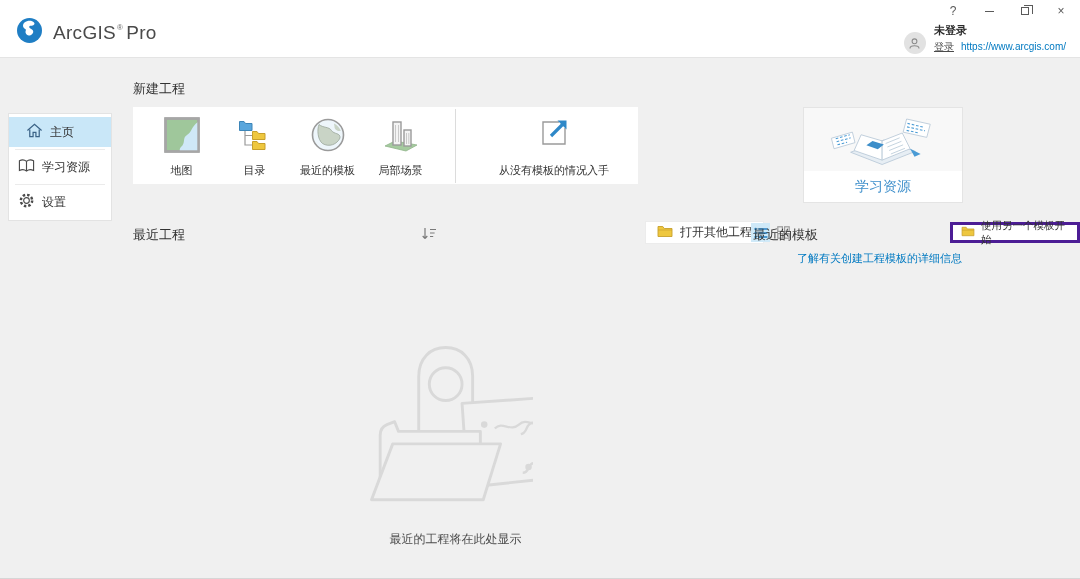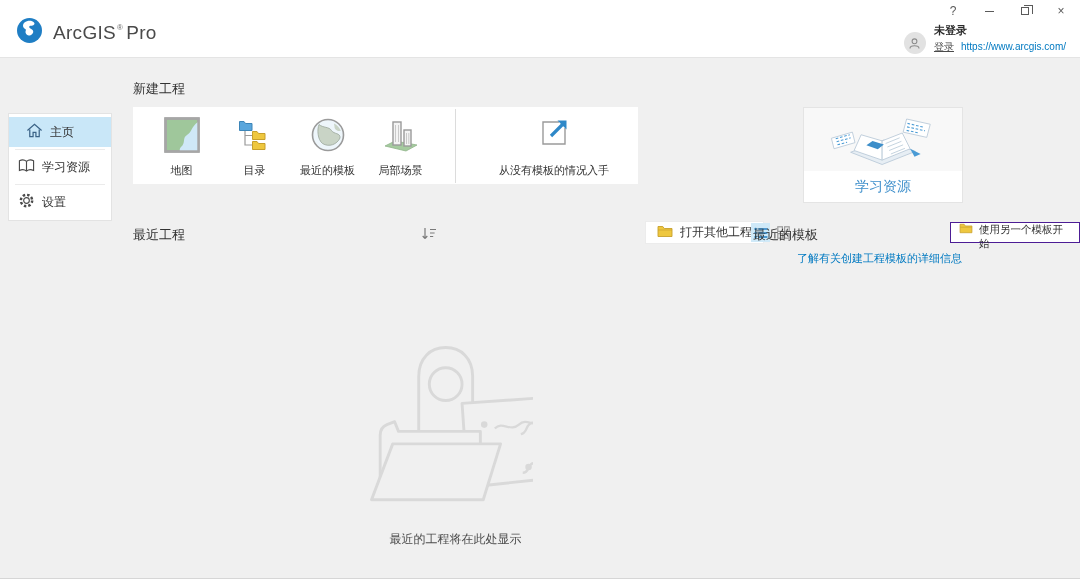--- a/index.html
+++ b/index.html
@@ -50,21 +50,21 @@
   .open-other-btn { position:absolute; left:645px; top:221px; height:23px; background:#ffffff; border:1px solid #ececec; display:flex; align-items:center; gap:7px; padding:0 11px; font-size:12px; color:#323232; cursor:pointer; }
   .view-toggles { position:absolute; left:751px; top:223px; display:flex; gap:4px; }
   .toggle { width:19px; height:19px; display:flex; align-items:center; justify-content:center; cursor:pointer; }
   .toggle.active { background:#cfe9f8; }
 
   
   .learn-card { position:absolute; left:803px; top:107px; width:160px; height:96px; background:#ffffff; border:1px solid #e4e4e4; display:flex; flex-direction:column; cursor:pointer; }
   .learn-illus { flex:1; background:#f8f8f8; display:flex; align-items:center; justify-content:center; }
   .learn-label { height:31px; display:flex; align-items:center; justify-content:center; font-size:14px; color:#3e8fcb; background:#ffffff; }
   .rt-title { position:absolute; left:753px; top:226px; font-size:13px; color:#323232; }
-  .use-another-btn { position:absolute; left:950px; top:222px; height:21px; background:#ffffff; border:1px solid #4c1d95; display:flex; align-items:flex-start; gap:6px; padding:0 8px; font-size:10.5px; color:#323232; cursor:pointer; }
+  .use-another-btn { position:absolute; left:950px; top:222px; height:21px; background:#ffffff; border:3px solid #4c1d95; display:flex; align-items:center; gap:6px; padding:0 8px; font-size:10.5px; color:#323232; cursor:pointer; }
   .learn-link { position:absolute; left:797px; top:251px; font-size:11px; color:#0079c1; cursor:pointer; }
 
   
   .empty-illus { position:absolute; left:368px; top:336px; }
   .empty-msg { position:absolute; left:133px; top:531px; width:645px; text-align:center; font-size:12px; color:#4c4c4c; }
 </style>
 </head>
 <body>
 
 <div class="app">

